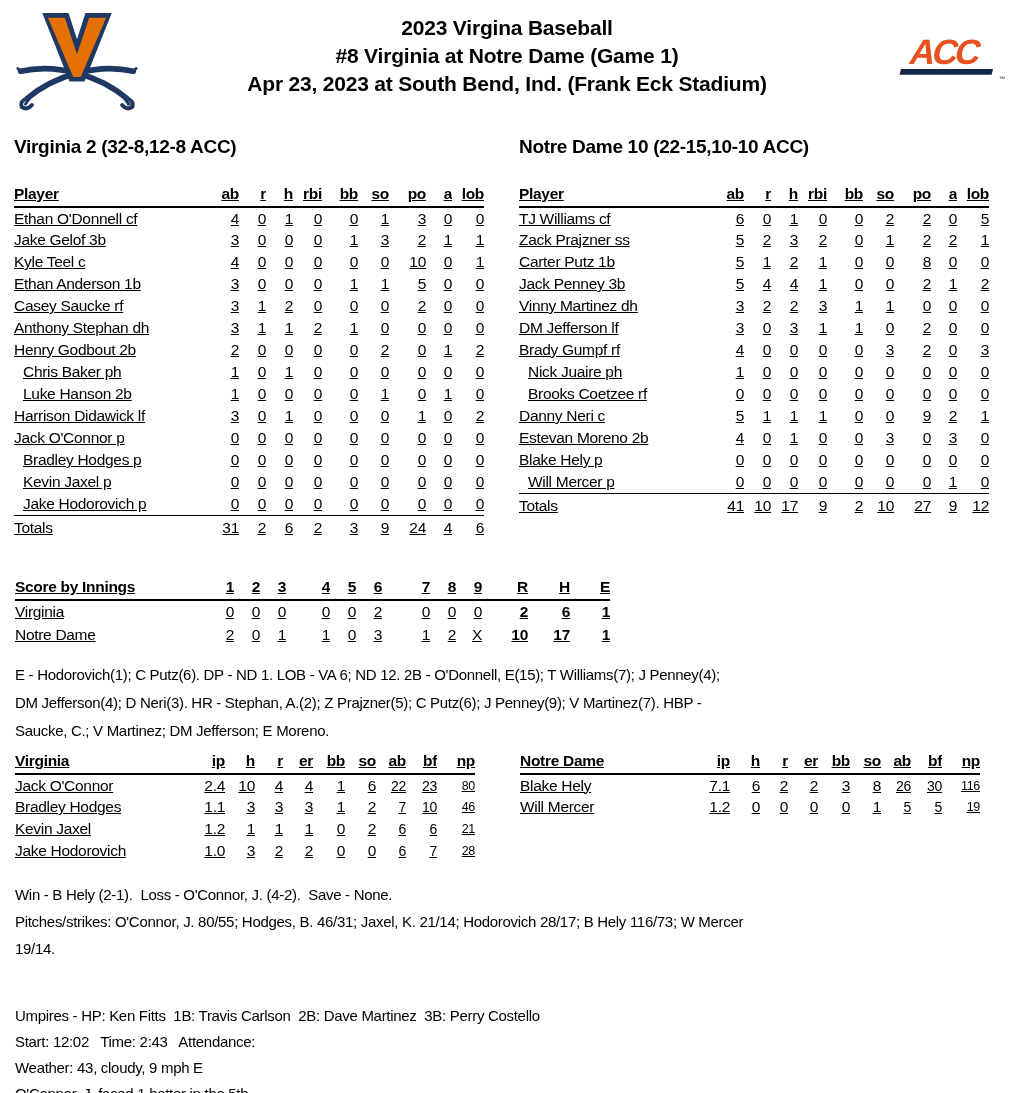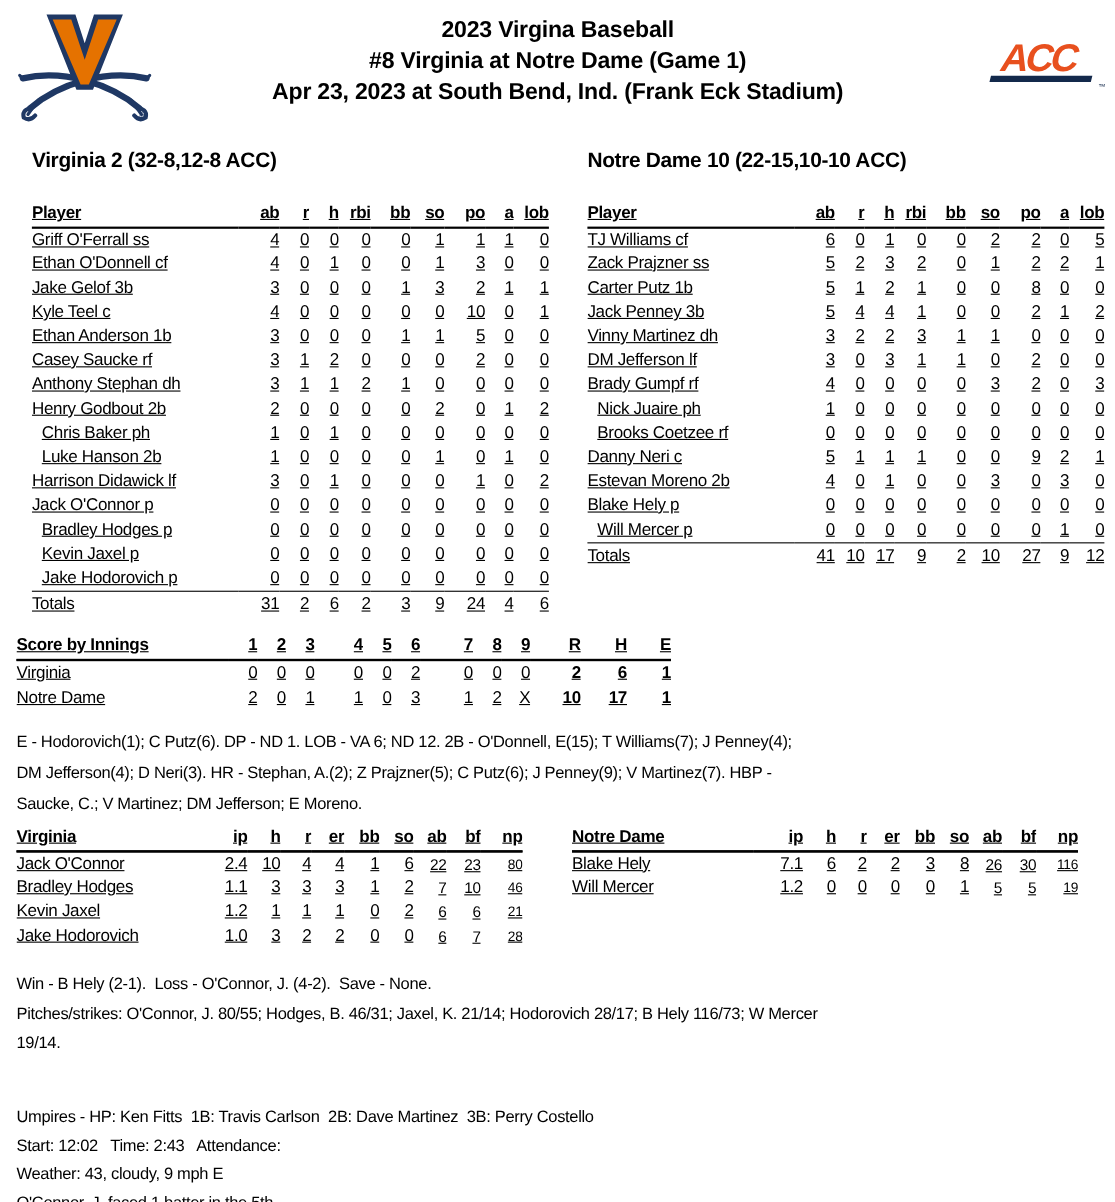--- a/index.html
+++ b/index.html
@@ -18,21 +18,21 @@
   table { border-collapse:collapse; table-layout:fixed;text-decoration:underline; }
   th, td { font-size:15.5px; letter-spacing:-0.3px; white-space:nowrap; overflow:hidden; }
   thead th { text-align:right; font-weight:bold; border-bottom:2px solid #000; padding-bottom:3px; }
   thead th.player-col { text-align:left; }
   tbody td, tfoot td { text-align:right; height:22px; vertical-align:middle; }
   tbody td.player-col, tfoot td.player-col { text-align:left; }
   tfoot td { border-top:1.5px solid #000; height:25px; }
   td.indented { padding-left:9px; }
 
   
-  .batting-section { position:absolute; top:136px; left:29px; width:984px; display:flex; }
+  .batting-section { position:absolute; top:136px; left:14px; width:984px; display:flex; }
   .bat-col { width:470px; }
   .bat-col.right { margin-left:35px; }
   .team-heading { font-size:19px; font-weight:bold; letter-spacing:-0.3px; }
   .bat-col table { width:470px; margin-top:27px; }
 
   
   .linescore-section { position:absolute; top:578px; left:15px; }
   .linescore-section table { width:585px; }
   .linescore-section thead th { border-bottom:2.5px solid #000; }
   .linescore-section tbody td { height:23px; }
@@ -122,32 +122,20 @@
             <th>rbi</th>
             <th>bb</th>
             <th>so</th>
             <th>po</th>
             <th>a</th>
             <th>lob</th>
           </tr>
         </thead>
         <tbody>
 
-        <tr>
-              <td class="player-col">Griff O'Ferrall ss</td>
-              <td>4</td>
-              <td>0</td>
-              <td>0</td>
-              <td>0</td>
-              <td>0</td>
-              <td>1</td>
-              <td>1</td>
-              <td>1</td>
-              <td>0</td>
-            </tr>
             <tr>
               <td class="player-col">Ethan O'Donnell cf</td>
               <td>4</td>
               <td>0</td>
               <td>1</td>
               <td>0</td>
               <td>0</td>
               <td>1</td>
               <td>3</td>
               <td>0</td>

